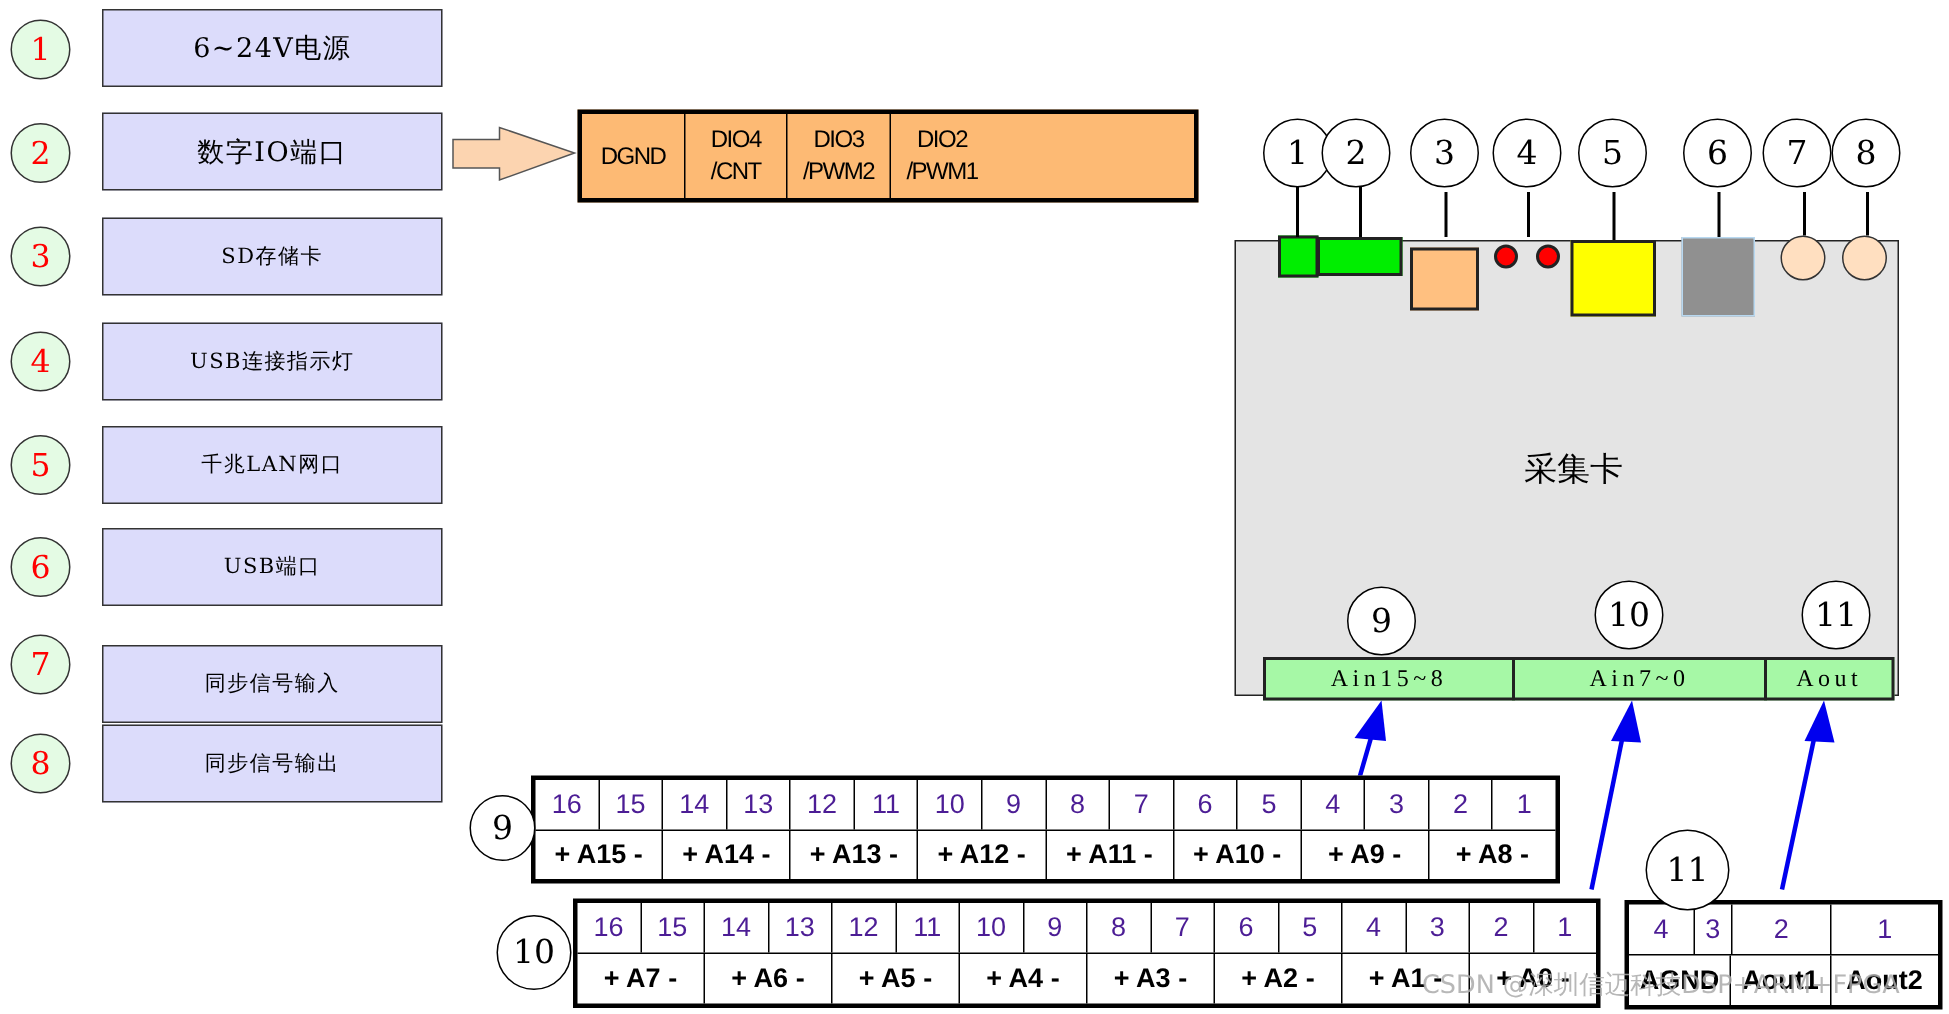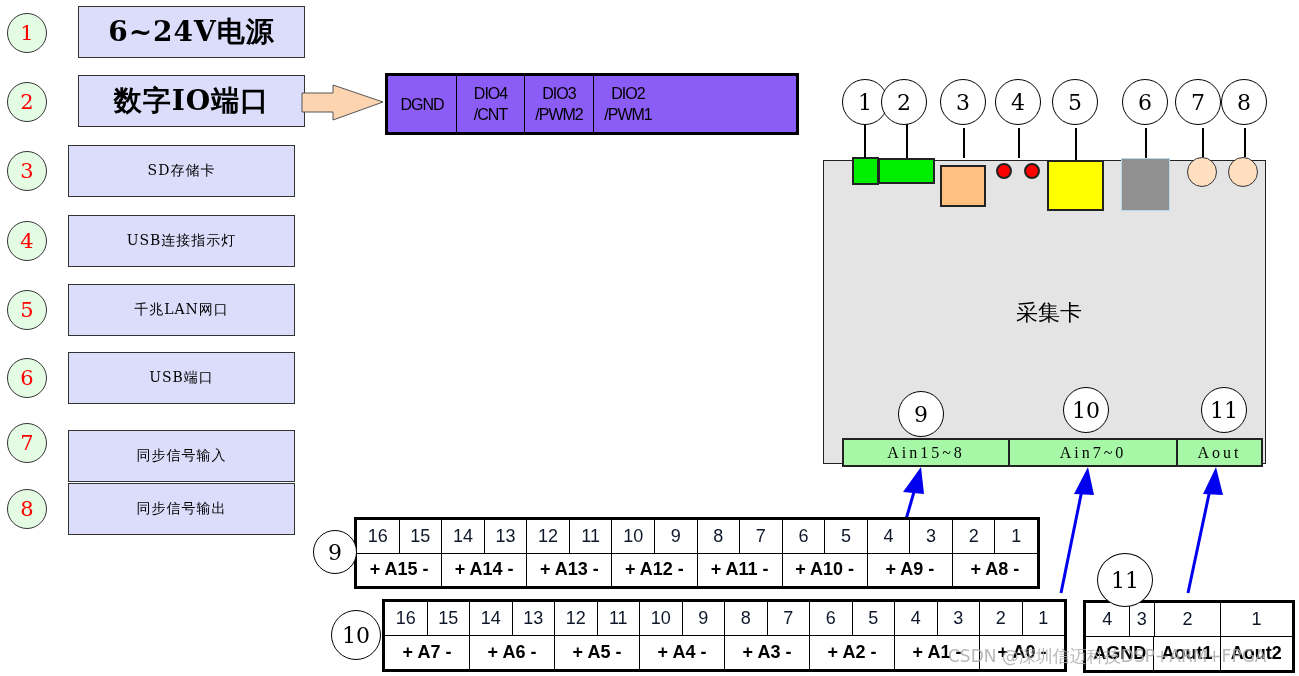--- a/index.html
+++ b/index.html
@@ -13,26 +13,26 @@
     border: 1px solid #333; background: #e4fbe4;
     display: flex; align-items: center; justify-content: center;
     font-family: "DejaVu Serif", serif; font-size: 21px; color: #f00;
   }
   .legend-box {
     position: absolute; left: 68px; width: 227px; height: 52px;
     background: #dcdcfb; border: 1px solid #333;
     display: flex; align-items: center; justify-content: center;
     font-family: "DejaVu Serif", serif; font-size: 14px; letter-spacing: 1px;
   }
-  .legend-box.bold { font-weight: bold; font-size: 28px; margin-left: 10px; }
+  .legend-box.bold { font-weight: normal; font-size: 18px; }
 
   
   .dio-table {
     position: absolute; left: 385px; top: 73px; width: 414px; height: 62px;
-    border: 3px solid #000; display: flex; background: #8b5cf6;
+    border: 3px solid #000; display: flex; background: #fdba74;
   }
   .dio-cell {
     border-right: 1px solid #000; display: flex; align-items: center; justify-content: center;
     text-align: center; font-family: "Liberation Sans", sans-serif; font-size: 16px;
     line-height: 21px; letter-spacing: -1px;
   }
   .dio-cell:last-child { border-right: none; }
 
   
   .board {
@@ -56,21 +56,21 @@
 
   
   .term {
     position: absolute; border: 3px solid #000; background: #fff;
     display: flex; flex-direction: column;
   }
   .term-row { display: flex; flex: 1; }
   .term-row.top { border-bottom: 1px solid #000; }
   .pin {
     flex: 1; border-right: 1px solid #000; display: flex; align-items: center; justify-content: center;
-    font-family: "Liberation Sans", sans-serif; font-size: 18px; color: #0f172a;
+    font-family: "Liberation Sans", sans-serif; font-size: 18px; color: #4c1d95;
   }
   .pin:last-child { border-right: none; }
   .chan {
     flex: 2; border-right: 1px solid #000; display: flex; align-items: center; justify-content: center;
     font-family: "Liberation Sans", sans-serif; font-size: 18px; font-weight: bold; white-space: nowrap;
   }
   .chan:last-child { border-right: none; }
 
   .watermark {
     position: absolute; left: 948px; top: 645px; font-family: "DejaVu Sans", sans-serif;

